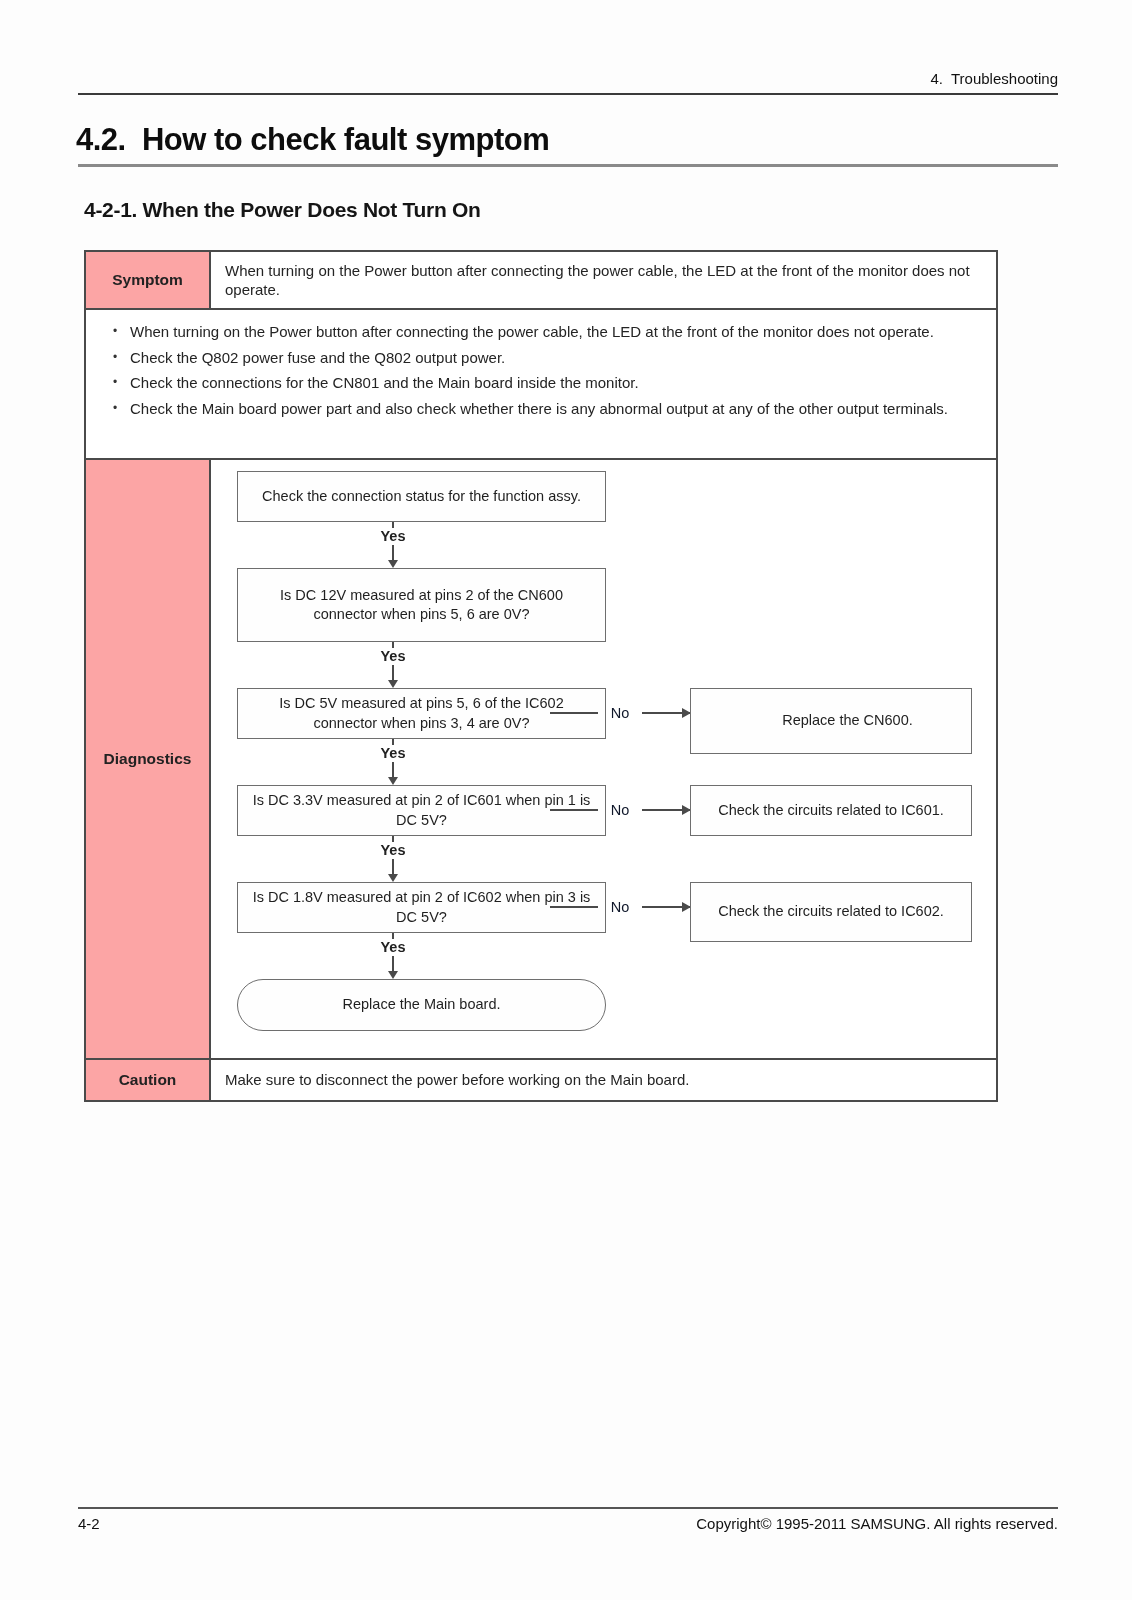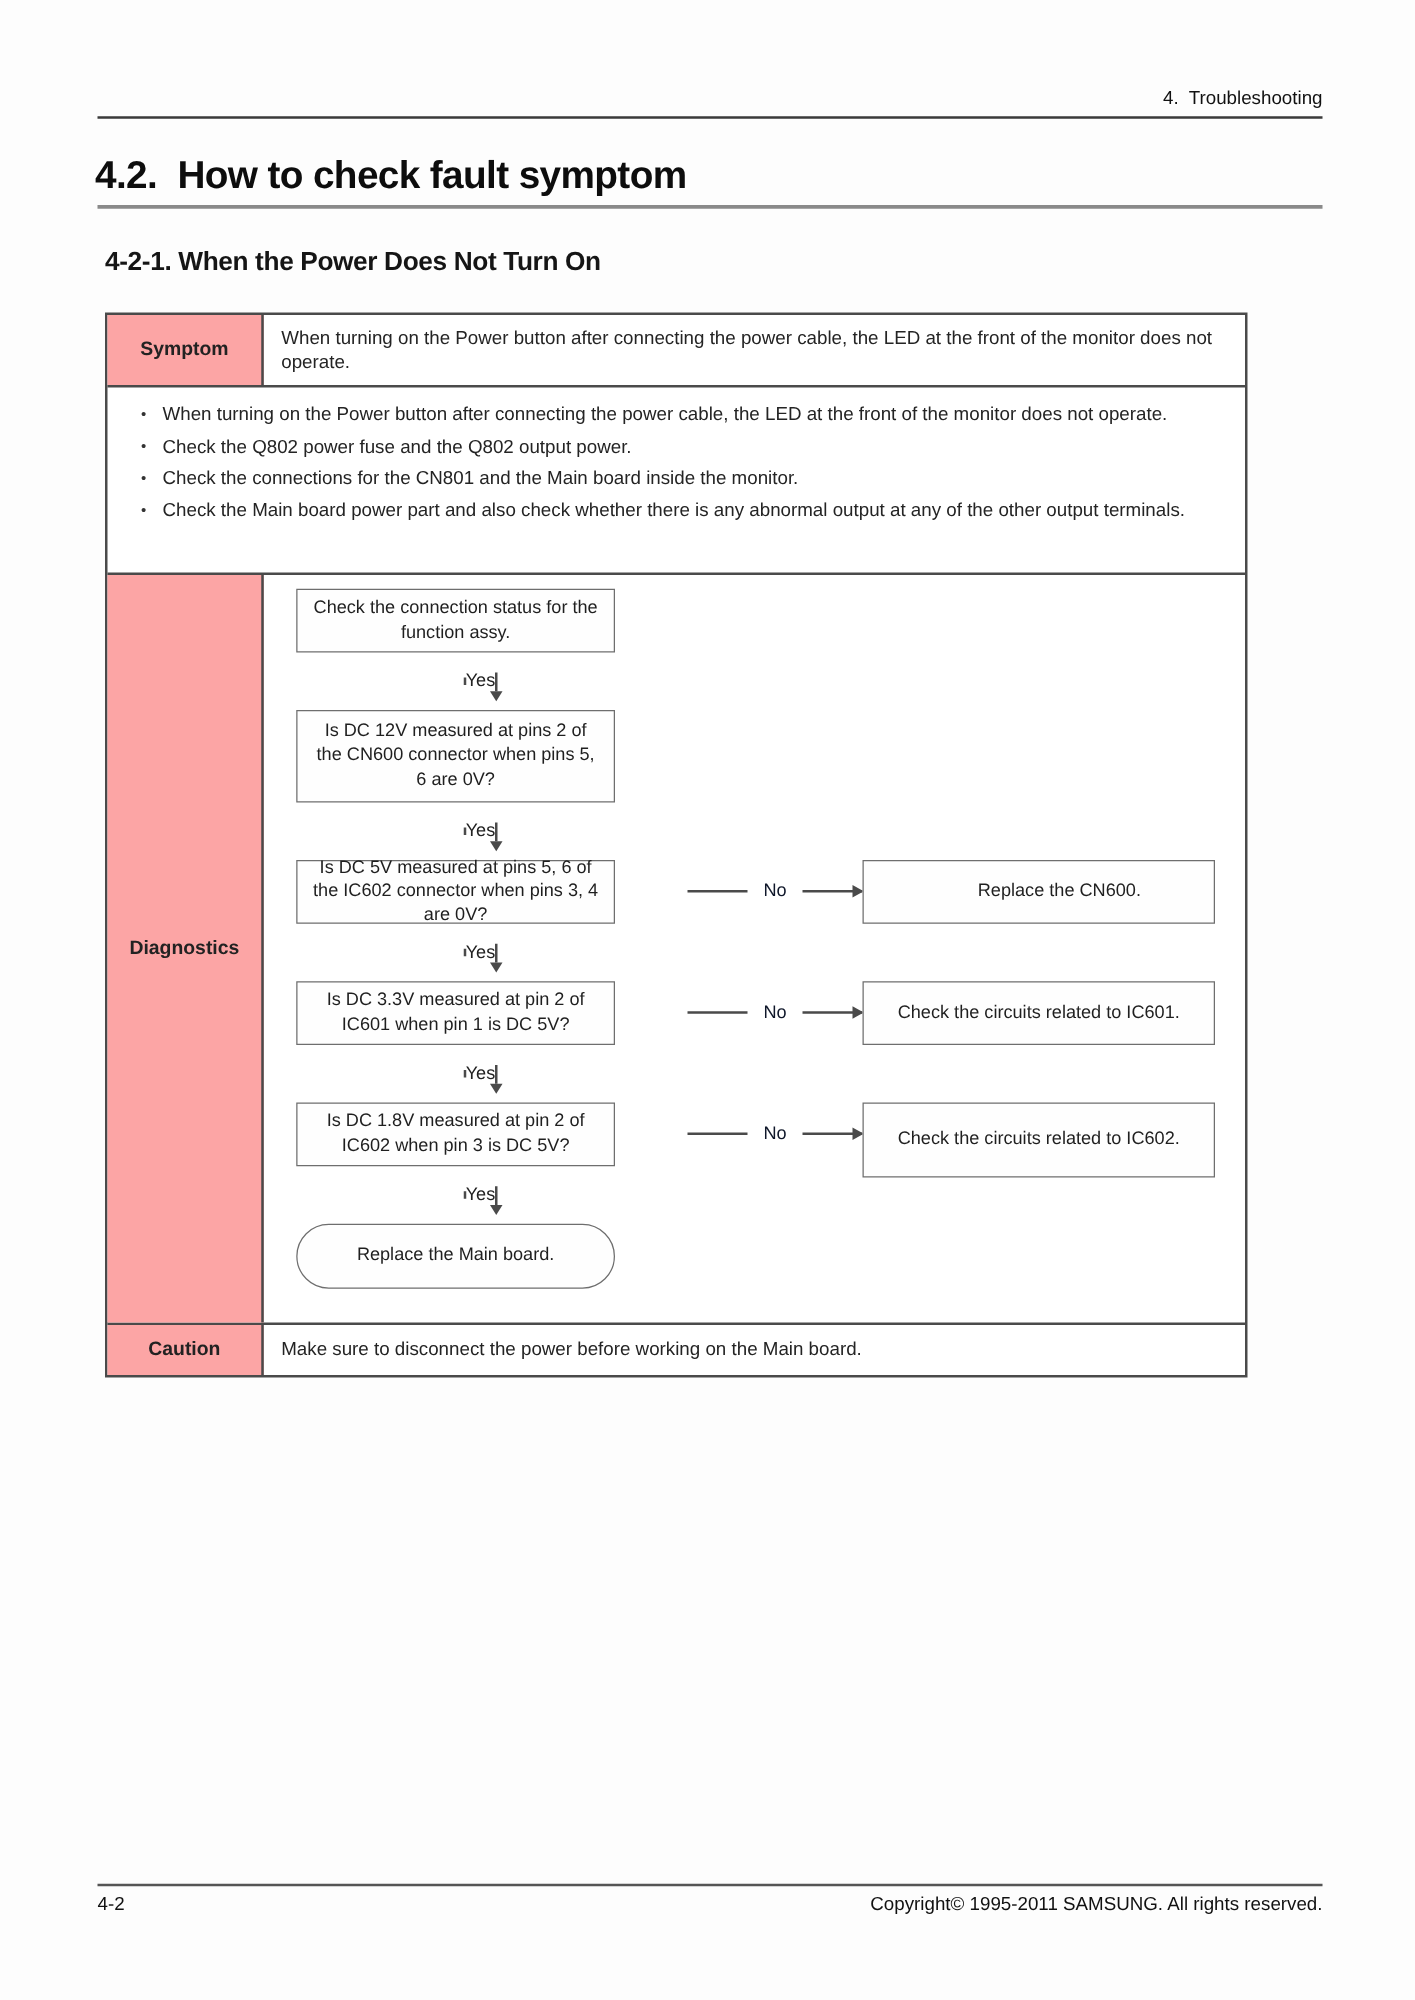--- a/index.html
+++ b/index.html
@@ -69,27 +69,27 @@
     font-size:12px;line-height:19px;color:#333;
   }
   .cp-text{flex:1;padding-right:6px;}
   
   .fbox{
     position:absolute;border:1.5px solid #6e6e6e;background:#fefefe;
     display:flex;align-items:center;justify-content:center;text-align:center;
     font-size:14.5px;line-height:1.32;color:#1f1f1f;
     padding:3px 12px;box-sizing:border-box;
   }
-  .fbox-main{left:26px;width:255px;}
+  .fbox-main{left:26px;width:369px;}
   .fbox-right{left:479px;width:282px;}
   .fterm{border-radius:26px;}
   
   .vconn{
     position:absolute;width:44px;height:46px;
-    display:flex;flex-direction:row;align-items:center;
+    display:flex;flex-direction:column;align-items:center;font-weight:bold;
   }
   .vtick{width:1.5px;height:6px;background:#4a4a4a;}
   .vlabel{font-size:14.5px;line-height:17px;color:#222;}
   .varrow{width:1.5px;height:15px;background:#4a4a4a;position:relative;}
   .varrow::after{
     content:"";position:absolute;top:15px;left:-4.5px;
     border-left:5px solid transparent;border-right:5px solid transparent;
     border-top:8px solid #4a4a4a;
   }
   
@@ -179,21 +179,21 @@
           <span class="vlabel">Yes</span>
           <span class="varrow"></span>
         </div>
 
         <div class="fbox fbox-main" style="top:228px;height:51px;">Is DC 5V measured at pins 5, 6 of the IC602 connector when pins 3, 4 are 0V?</div>
         <div class="hconn" style="top:243px;">
           <span class="hseg"></span>
           <span class="hlabel">No</span>
           <span class="harrow"></span>
         </div>
-        <div class="fbox fbox-right" style="top:228px;height:51px;padding-left:45px;">Replace the CN600.</div>
+        <div class="fbox fbox-right" style="top:228px;height:66px;padding-left:45px;">Replace the CN600.</div>
 
         <div class="vconn" style="left:160px;top:279px;">
           <span class="vtick"></span>
           <span class="vlabel">Yes</span>
           <span class="varrow"></span>
         </div>
 
         <div class="fbox fbox-main" style="top:325px;height:51px;">Is DC 3.3V measured at pin 2 of IC601 when pin 1 is DC 5V?</div>
         <div class="hconn" style="top:340px;">
           <span class="hseg"></span>

